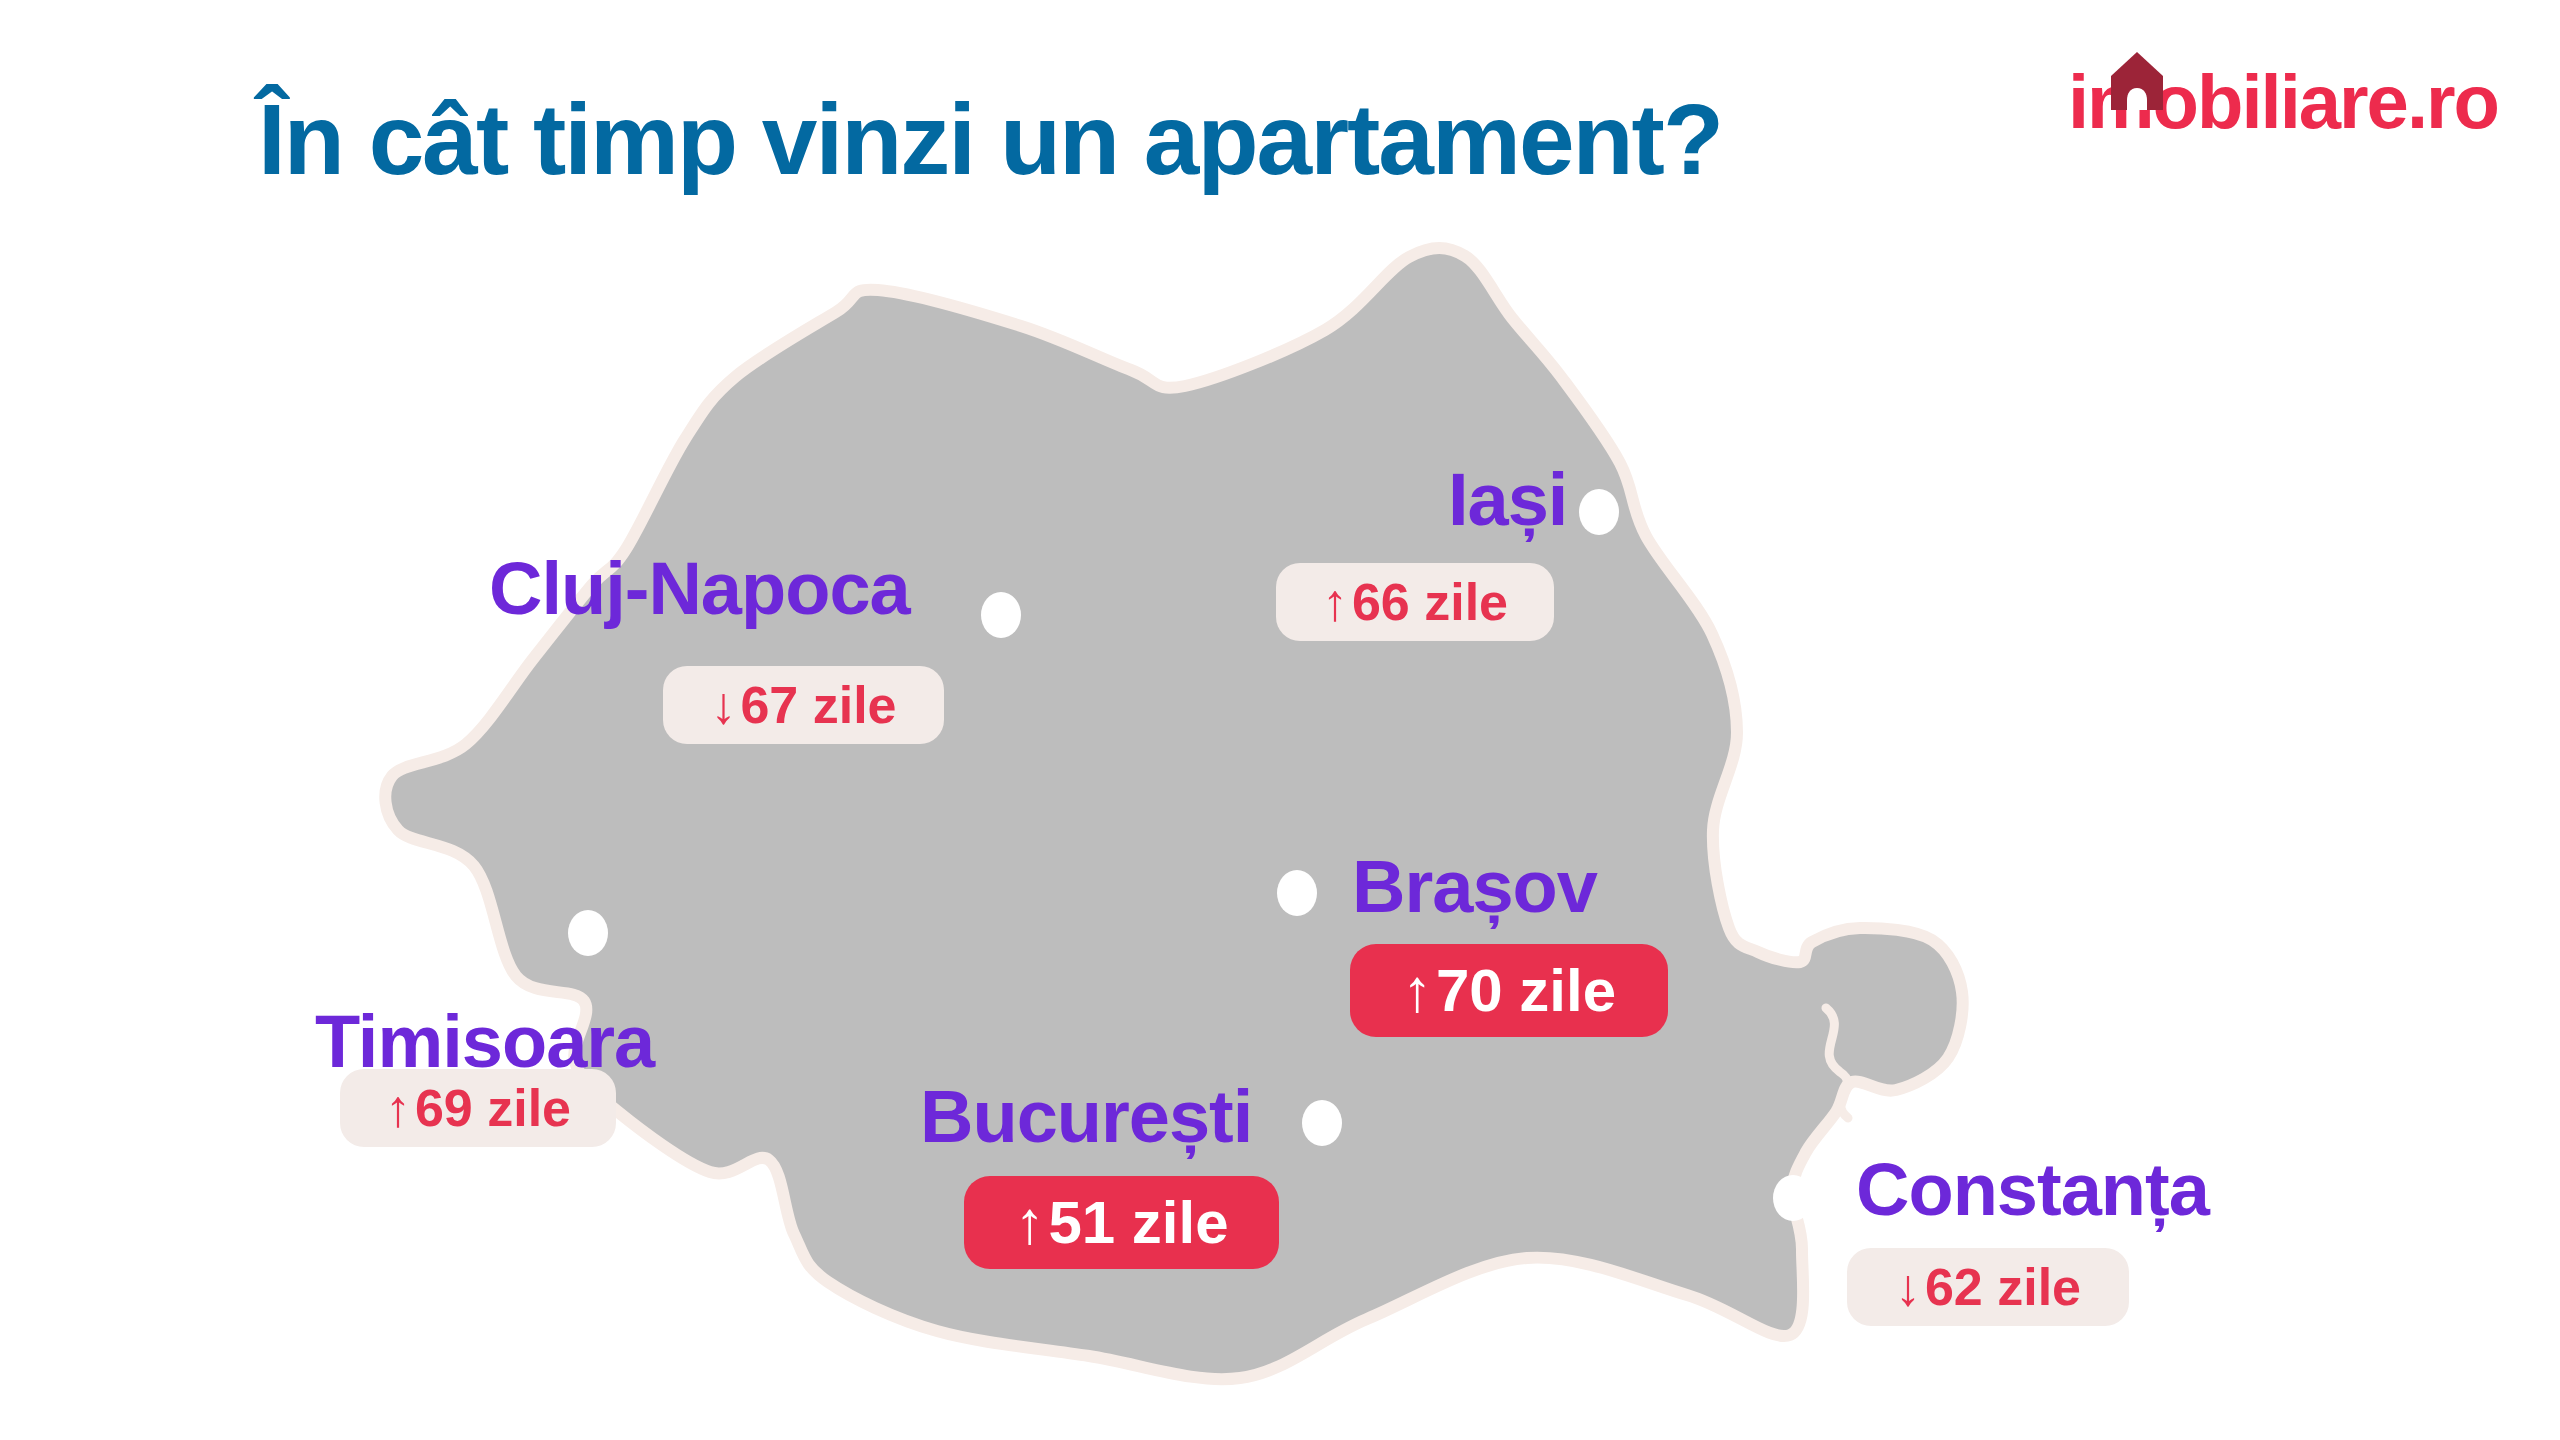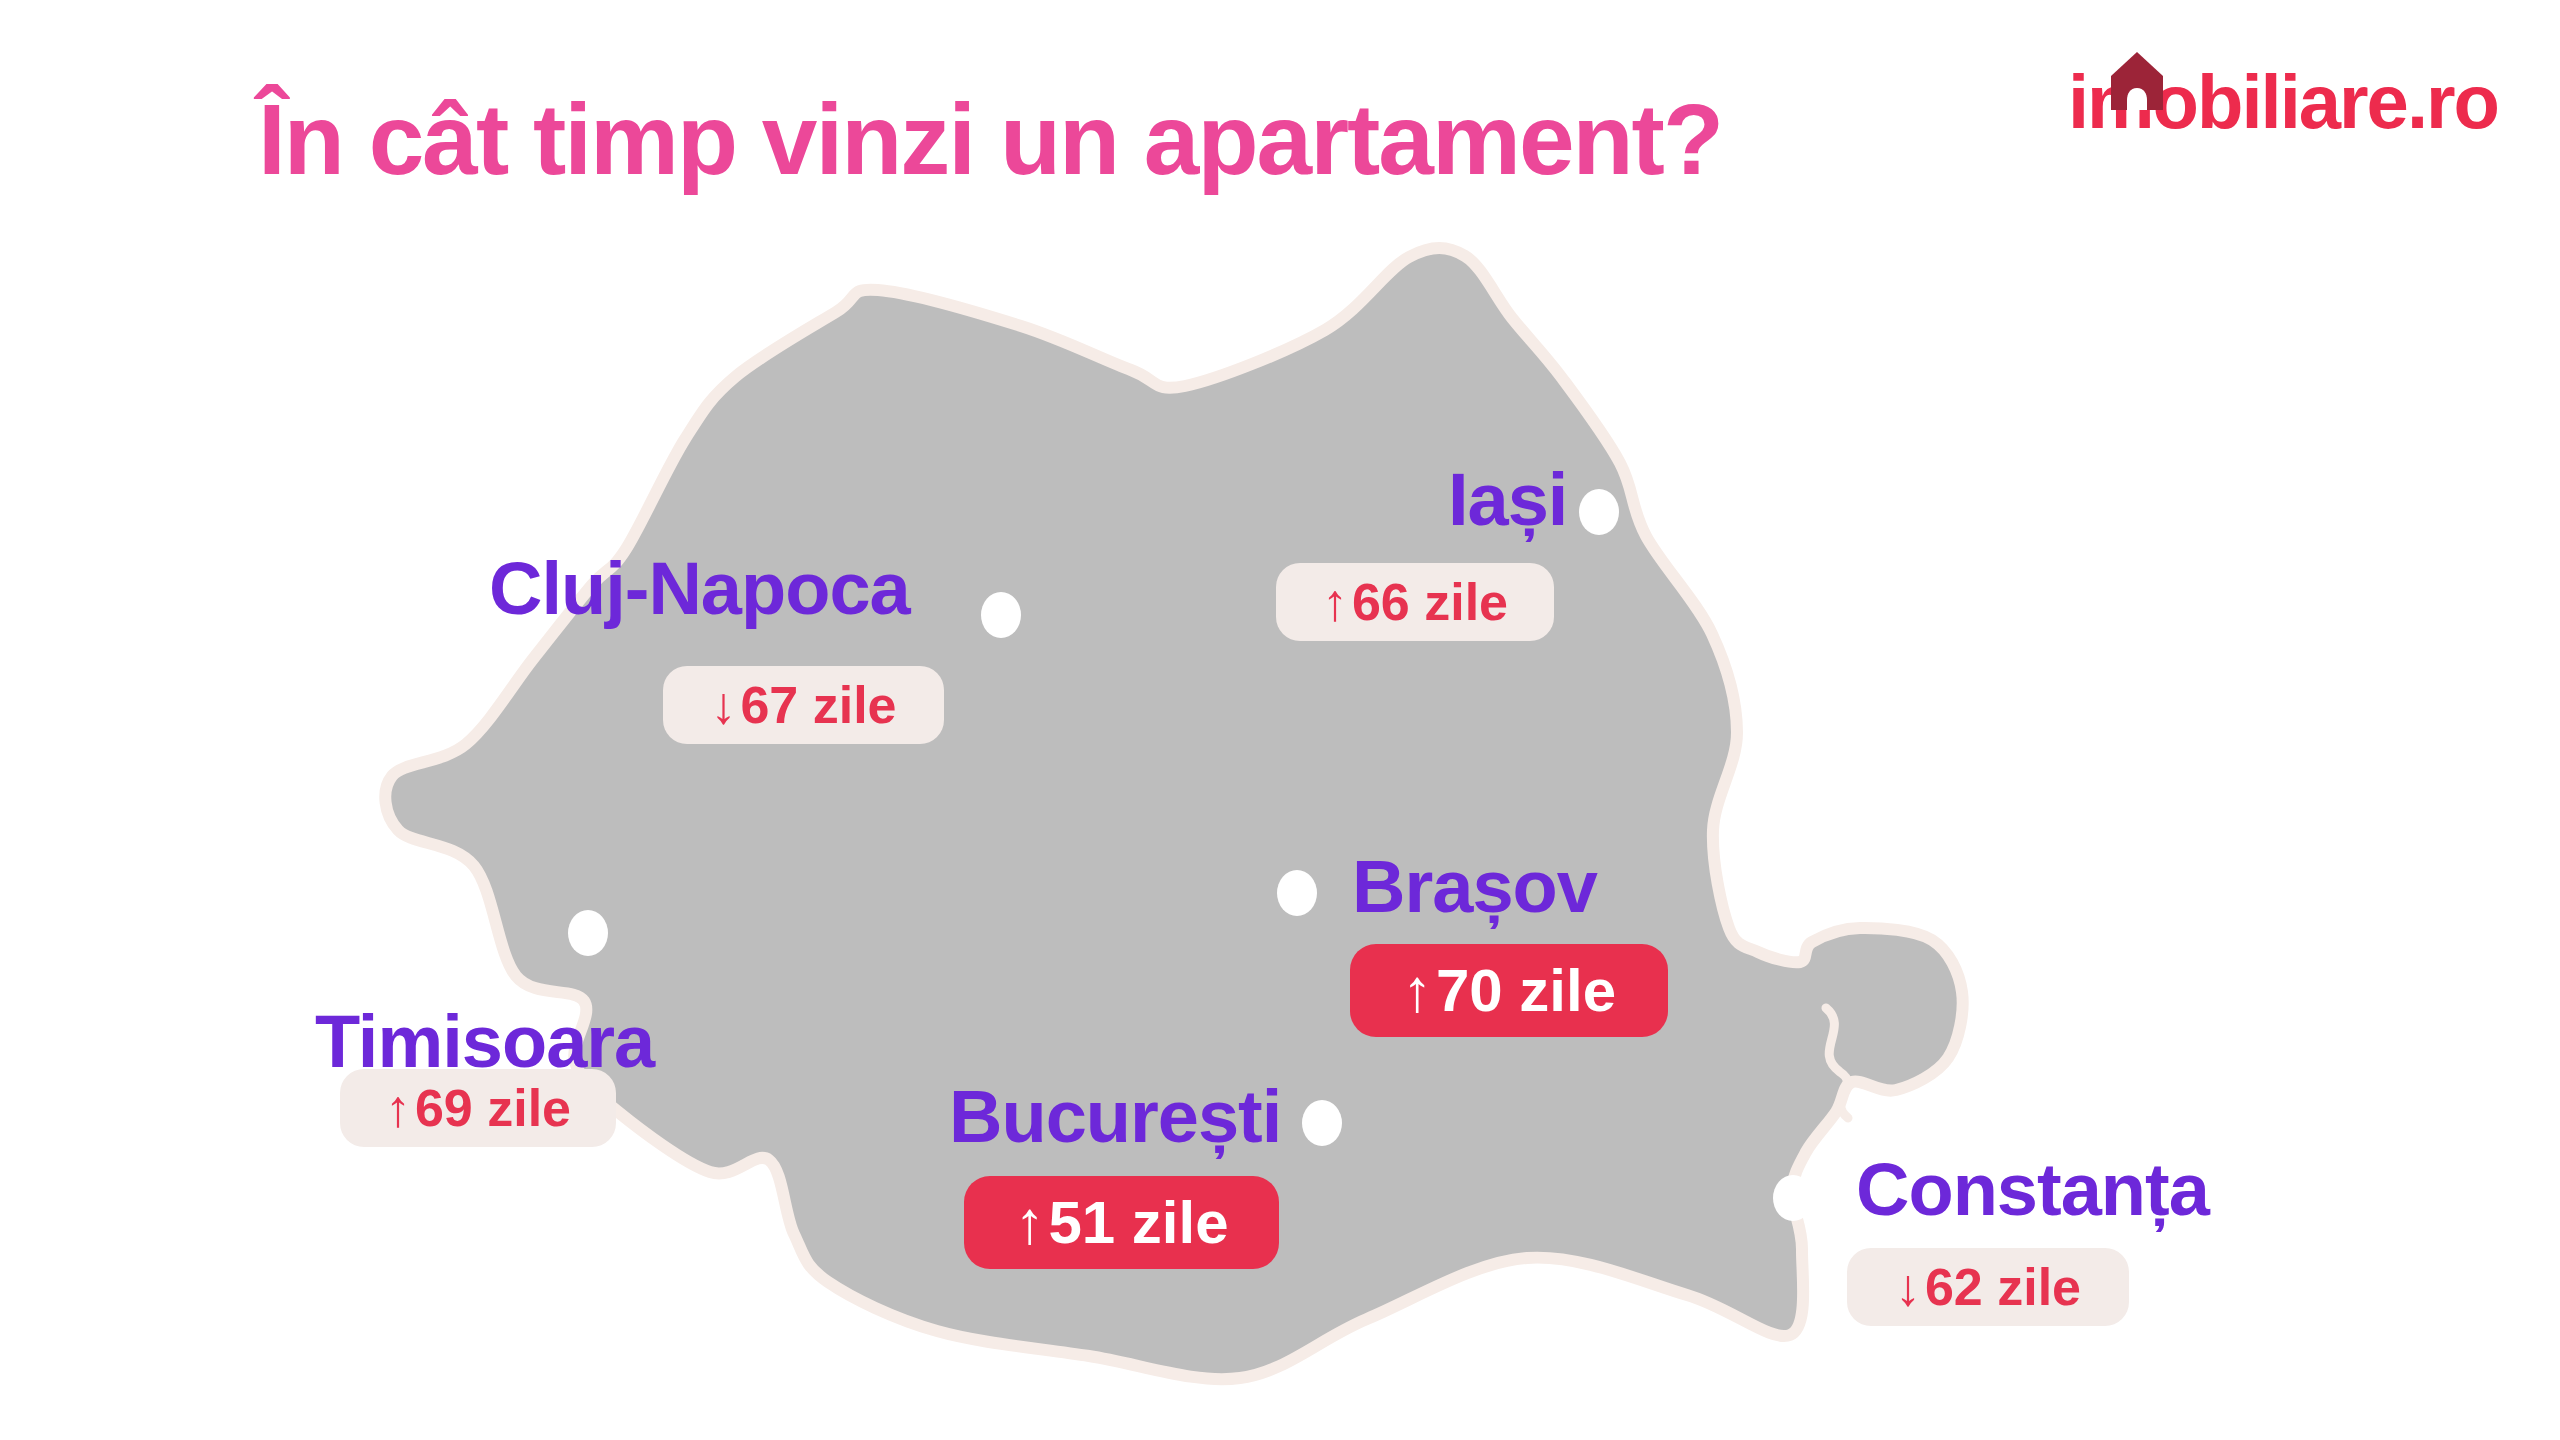--- a/index.html
+++ b/index.html
@@ -5,21 +5,21 @@
   html,body{margin:0;padding:0;background:#ffffff;}
   body{
     width:2560px;height:1440px;position:relative;overflow:hidden;
     font-family:"Liberation Sans","DejaVu Sans",sans-serif;
     -webkit-font-smoothing:antialiased;
   }
   
   .title{
     position:absolute;left:258px;top:84px;
     font-size:100px;font-weight:800;letter-spacing:-2px;
-    color:#ec4899;white-space:nowrap;line-height:1.1;
+    color:#0369a1;white-space:nowrap;line-height:1.1;
   }
   .logo{
     position:absolute;top:58px;right:62px;height:86px;
     display:flex;align-items:center;white-space:nowrap;
     font-size:76px;font-weight:800;letter-spacing:-2px;color:#ed2b4d;
   }
   .logo .m-wrap{position:relative;display:inline-block;}
   .logo .house{
     position:absolute;left:24px;top:-8px;width:52px;height:60px;
   }
@@ -105,21 +105,21 @@
 <div>
   <div class="city-label" style="left:1352px;top:850px;text-align:center;">Brașov</div>
   <div class="dot" style="left:1297px;top:893px;"></div>
   <div class="badge red" style="left:1350px;top:944px;width:318px;">
     <span class="arrow">↑</span>
     <span>70 zile</span>
   </div>
 </div>
 
 <div>
-  <div class="city-label" style="left:920px;top:1080px;margin-left:29px;">București</div>
+  <div class="city-label" style="left:920px;top:1080px;">București</div>
   <div class="dot" style="left:1322px;top:1123px;"></div>
   <div class="badge red" style="left:964px;top:1176px;width:315px;">
     <span class="arrow">↑</span>
     <span>51 zile</span>
   </div>
 </div>
 
 <div>
   <div class="city-label" style="left:1856px;top:1153px;">Constanța</div>
   <div class="dot" style="left:1793px;top:1198px;"></div>

